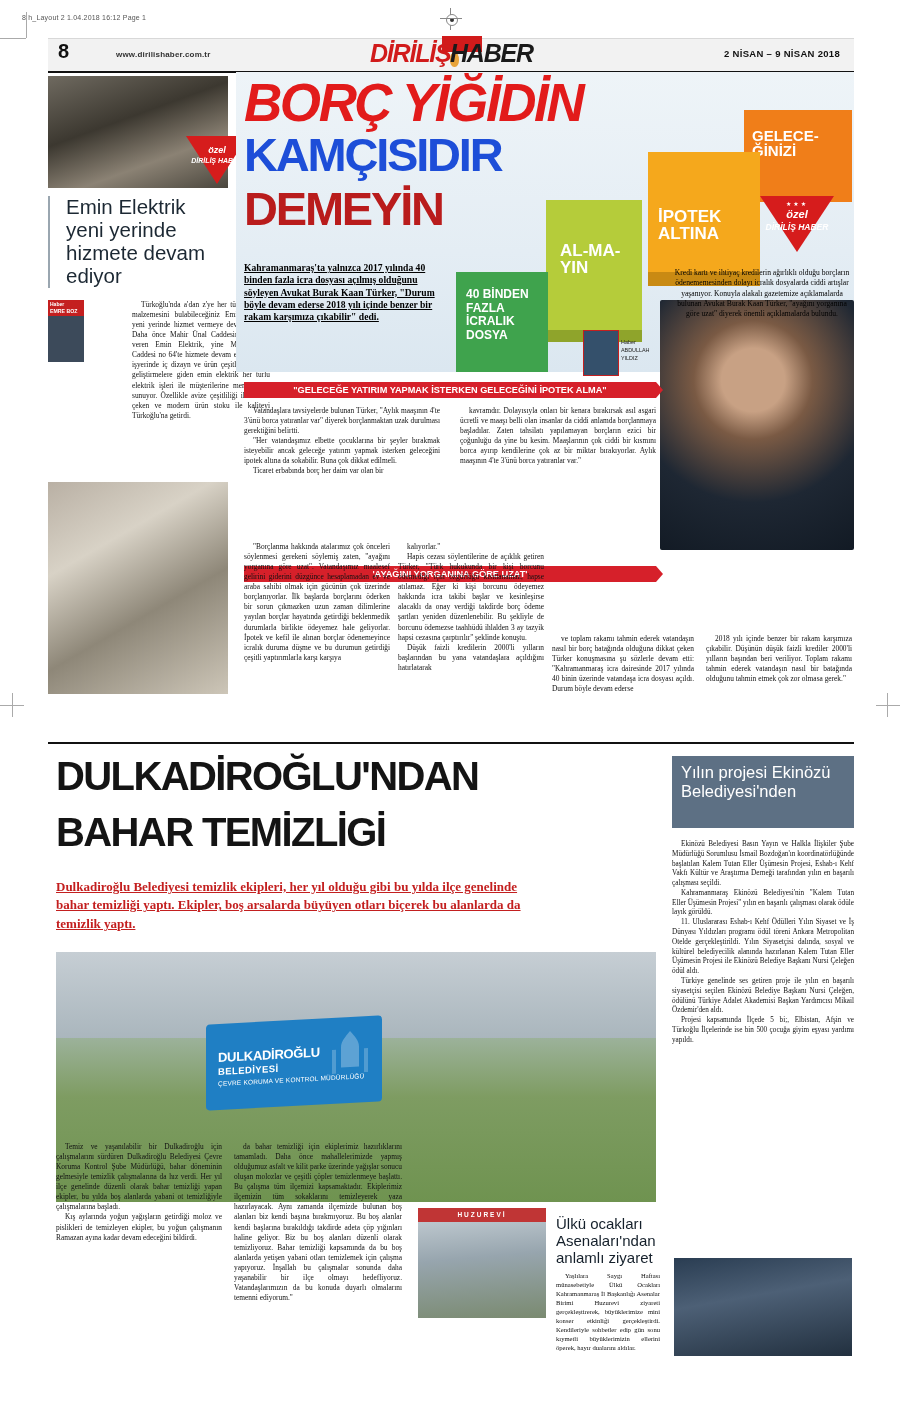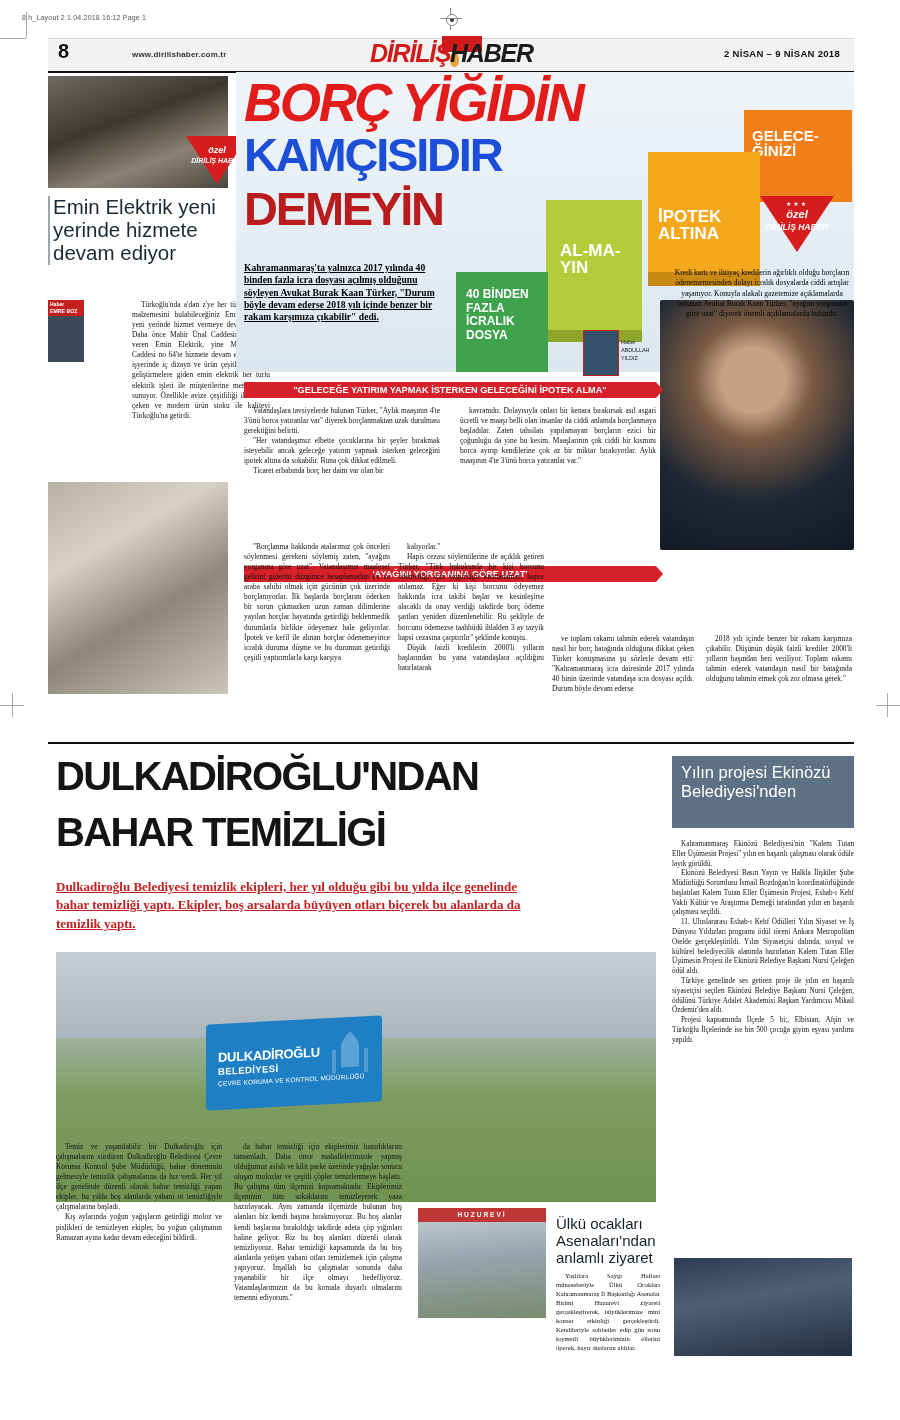--- a/index.html
+++ b/index.html
@@ -16,37 +16,37 @@
   .cm.tl{left:0;top:38px;width:26px;height:1px;}
   .cm.tlv{left:26px;top:12px;width:1px;height:26px;}
   .cm.mid-l{left:0;top:705px;width:24px;height:1px;}
   .cm.mid-r{left:876px;top:705px;width:24px;height:1px;}
   .cm.mid-lv{left:12px;top:693px;width:1px;height:24px;}
   .cm.mid-rv{left:887px;top:693px;width:1px;height:24px;}
 
   
   .masthead{position:absolute;left:48px;top:38px;width:806px;height:32px;background:#f2f2f2;border-top:1px solid #d8d8d8;border-bottom:2px solid #111;}
   .pagenum{position:absolute;left:58px;top:40px;font-family:"Liberation Sans",sans-serif;font-weight:bold;font-size:20px;color:#111;}
-  .siteurl{position:absolute;left:132px;top:50px;font-family:"Liberation Sans",sans-serif;font-size:8px;font-weight:bold;color:#333;letter-spacing:.2px;}
+  .siteurl{position:absolute;left:116px;top:50px;font-family:"Liberation Sans",sans-serif;font-size:8px;font-weight:bold;color:#333;letter-spacing:.2px;}
   .dateline{position:absolute;right:60px;top:48px;font-family:"Liberation Sans",sans-serif;font-size:9.5px;font-weight:bold;color:#111;letter-spacing:.3px;}
   .logo{position:absolute;left:370px;top:36px;width:175px;height:34px;}
   .logo .l1{position:absolute;left:0;top:3px;font-family:"Liberation Sans",sans-serif;font-weight:bold;font-style:italic;font-size:25px;color:#d11b1b;letter-spacing:-1.2px;}
   .logo .l2{position:absolute;left:80px;top:3px;font-family:"Liberation Sans",sans-serif;font-weight:bold;font-style:italic;font-size:25px;color:#1a1a1a;letter-spacing:-1.2px;}
   .logo .flag{position:absolute;left:72px;top:0px;width:40px;height:16px;background:#d11b1b;}
   .logo .flame{position:absolute;left:80px;top:16px;width:9px;height:15px;background:#e8a43a;border-radius:50% 50% 45% 45%;}
 
   
   .ph{position:absolute;background:#cfd6dc;overflow:hidden;}
   .ph .g{position:absolute;inset:0;}
   .col{position:absolute;font-size:7.4px;line-height:1.36;text-align:justify;color:#111;}
   .col p{margin:0 0 0 0;text-indent:9px;}
 
   
   .eminbox{position:absolute;left:48px;top:196px;width:180px;}
-  .eminbox .hl{font-family:"Liberation Sans",sans-serif;font-weight:300;font-size:20.5px;line-height:1.12;color:#1c2833;border-left:2px solid #9aa6b0;padding-left:3px;}
+  .eminbox .hl{font-family:"Liberation Sans",sans-serif;font-weight:300;font-size:20.5px;line-height:1.12;color:#1c2833;border-left:2px solid #9aa6b0;padding-left:16px;}
   .bylinebox{position:absolute;left:48px;top:300px;width:36px;}
   .bylinebox .tag{background:#c41f1f;color:#fff;font-family:"Liberation Sans",sans-serif;font-size:5px;font-weight:bold;padding:1px 2px;display:block;}
   .bylinebox .nm{background:#c41f1f;color:#fff;font-family:"Liberation Sans",sans-serif;font-size:5.2px;font-weight:bold;padding:1px 2px;line-height:1.1;}
   .bylinebox .pic{width:36px;height:46px;background:#3c4a5a;}
 
   
   .herobg{position:absolute;left:236px;top:72px;width:618px;height:300px;background:linear-gradient(180deg,#eef4f8 0%,#e4edf4 60%,#dbe7f0 100%);}
   .h1red{position:absolute;left:244px;top:78px;font-family:"Liberation Sans",sans-serif;font-weight:bold;font-style:italic;font-size:53px;line-height:.96;color:#e21b1b;letter-spacing:-2.4px;}
   .h1blk{position:absolute;left:244px;top:132px;font-family:"Liberation Sans",sans-serif;font-weight:bold;font-size:47px;line-height:.98;color:#1d4ed8;letter-spacing:-2.2px;}
   .h1blk2{position:absolute;left:244px;top:186px;font-family:"Liberation Sans",sans-serif;font-weight:bold;font-size:47px;line-height:.98;color:#b91c1c;letter-spacing:-2.2px;}
@@ -251,21 +251,21 @@
 </div>
 <div class="smhead" style="left:556px;top:1216px;width:104px;">Ülkü ocakları Asenaları'ndan anlamlı ziyaret</div>
 <div class="col" style="left:556px;top:1272px;width:104px;font-size:6.6px;">
   <p>Yaşlılara Saygı Haftası münasebetiyle Ülkü Ocakları Kahramanmaraş İl Başkanlığı Asenalar Birimi Huzurevi ziyareti gerçekleştirerek, büyüklerimize mini konser etkinliği gerçekleştirdi. Kendileriyle sohbetler edip gün sonu kıymetli büyüklerimizin ellerini öperek, hayır dualarını aldılar.</p>
 </div>
 
 <div class="sbhead">
   <span>Yılın projesi Ekinözü Belediyesi'nden</span>
 </div>
 <div class="col" style="left:672px;top:840px;width:182px;font-size:7.2px;">
+  <p>Ekinözü Belediyesi Basın Yayın ve Halkla İlişkiler Şube Müdürlüğü Sorumlusu İsmail Bozdoğan'ın koordinatörlüğünde başlatılan Kalem Tutan Eller Üşümesin Projesi, Eshab-ı Kehf Vakfı Kültür ve Araştırma Derneği tarafından yılın en başarılı çalışması seçildi.</p>
   <p>Kahramanmaraş Ekinözü Belediyesi'nin "Kalem Tutan Eller Üşümesin Projesi" yılın en başarılı çalışması olarak ödüle layık görüldü.</p>
-  <p>Ekinözü Belediyesi Basın Yayın ve Halkla İlişkiler Şube Müdürlüğü Sorumlusu İsmail Bozdoğan'ın koordinatörlüğünde başlatılan Kalem Tutan Eller Üşümesin Projesi, Eshab-ı Kehf Vakfı Kültür ve Araştırma Derneği tarafından yılın en başarılı çalışması seçildi.</p>
   <p>11. Uluslararası Eshab-ı Kehf Ödülleri Yılın Siyaset ve İş Dünyası Yıldızları programı ödül töreni Ankara Metropolitan Otelde gerçekleştirildi. Yılın Siyasetçisi dalında, sosyal ve kültürel belediyecilik alanında hazırlanan Kalem Tutan Eller Üşümesin Projesi ile Ekinözü Belediye Başkanı Nursi Çeleğen ödül aldı.</p>
   <p>Türkiye genelinde ses getiren proje ile yılın en başarılı siyasetçisi seçilen Ekinözü Belediye Başkanı Nursi Çeleğen, ödülünü Türkiye Adalet Akademisi Başkan Yardımcısı Mikail Özdemir'den aldı.</p>
   <p>Projesi kapsamında İlçede 5 bi;, Elbistan, Afşin ve Türkoğlu İlçelerinde ise bin 500 çocuğa giyim eşyası yardımı yapıldı.</p>
 </div>
 <div class="ph" style="left:674px;top:1258px;width:178px;height:98px;">
   <div class="g" style="background:linear-gradient(170deg,#2a3d52 0%,#4d6076 40%,#22303f 100%);"></div>
 </div>
 
 </body></html>

